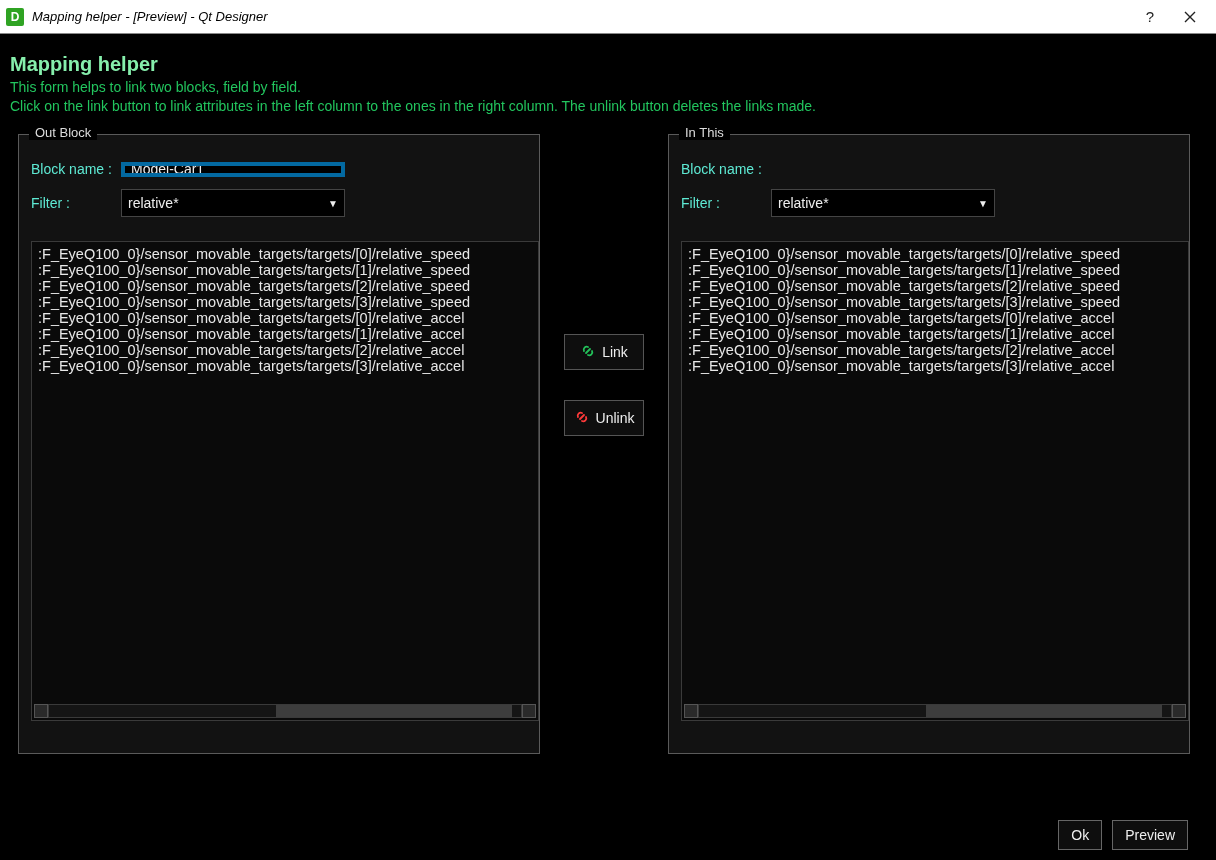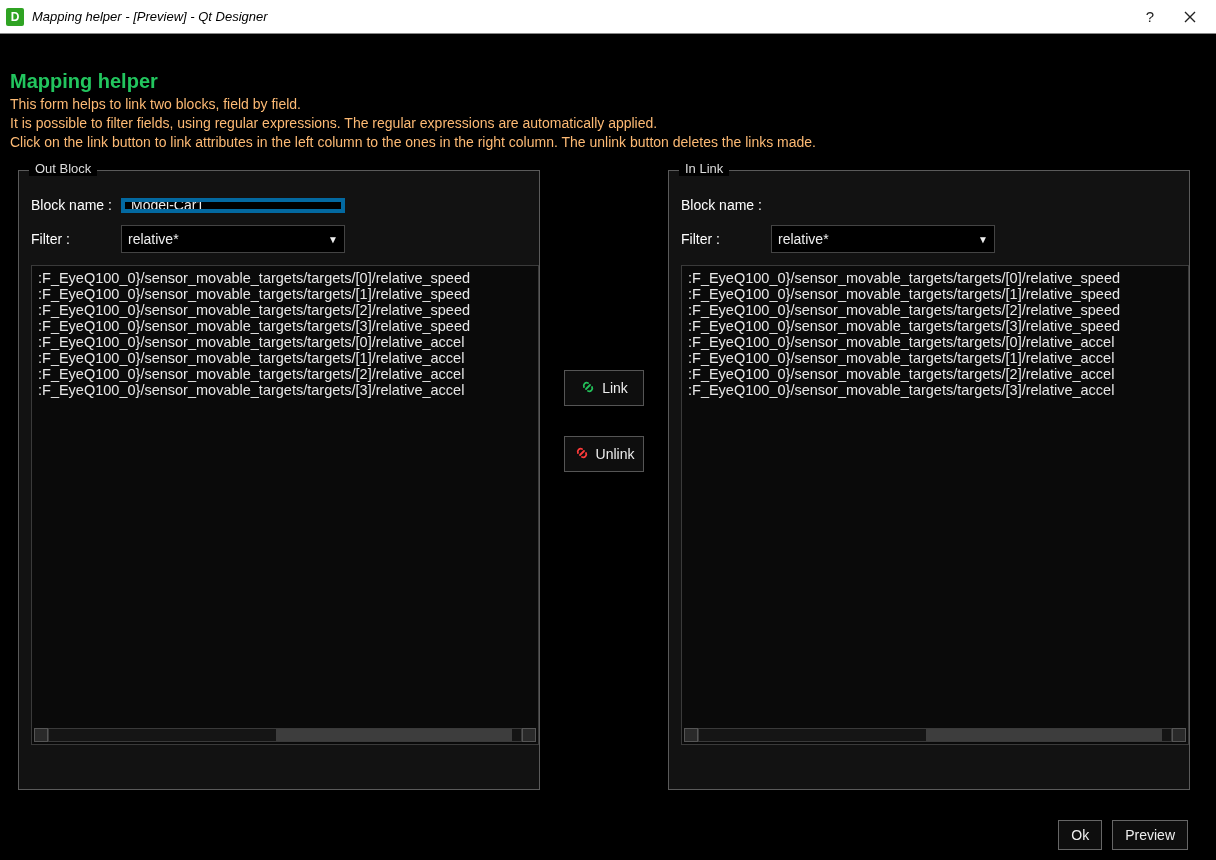--- a/index.html
+++ b/index.html
@@ -18,48 +18,48 @@
     color:#fff; font-weight:bold; font-size:12px; border-radius:2px;
     margin-right:8px;
   }
   .titlebar .title { flex:1; font-size:13px;font-style:italic; }
   .titlebar .ctl { width:40px; text-align:center; font-size:14px; color:#222; cursor:default; }
   .titlebar .help { font-size:15px; }
   .titlebar .close svg { display:block; margin:auto; }
 
   
   .content { padding:8px 10px 12px 10px; color:#d8d8d8; }
-  .heading { font-size:20px; font-weight:700; margin:28px 0 2px 0; color:#22c55e; }
-  .description { font-size:14px; line-height:19px; color:#fdba74; margin-bottom:18px; }
+  .heading { font-size:20px; font-weight:700; margin:11px 0 2px 0; color:#86efac; }
+  .description { font-size:14px; line-height:19px; color:#22c55e; margin-bottom:18px; }
   .description div { white-space:pre; }
 
   .columns { display:flex; align-items:flex-start; }
   .groupbox {
     border:1px solid #5a5a5a; position:relative;
     padding:26px 0 14px 12px; background:#121212;
     width:522px; height:620px;
   }
   .groupbox .legend {
     position:absolute; top:-10px; left:10px;
     background:#000; padding:0 6px; font-size:13px; color:#ddd;
   }
   .form-row { display:flex; align-items:center; margin-bottom:12px; }
-  .form-row label { font-size:14px; color:#ffffff; width:90px; }
+  .form-row label { font-size:14px; color:#5eead4; width:90px; }
   .text-input {
     background:#000; border:4px solid #0369a1; color:#eee;
     height:15px; width:224px; padding:2px 6px; font-size:14px;
   }
   .select {
     background:#000; border:1px solid #444; color:#eee;
     height:28px; width:224px; padding:2px 6px; font-size:14px;
     display:flex; align-items:center; justify-content:space-between;
   }
   .select .caret { font-size:10px; color:#eee; }
   .listbox {
-    margin-top:12px; height:480px; background:#0a0a0a;
+    margin-top:24px; height:480px; background:#0a0a0a;
     border:1px solid #3a3a3a; overflow:hidden; position:relative;
     font-family: Arial, sans-serif;
   }
   .list-content { padding:4px 2px; }
   .list-item {
     font-size:14.5px; color:#e8e8e8; white-space:nowrap;
     padding:0 4px; height:16px; line-height:16px;
     overflow:hidden;
   }
   .hscroll {
@@ -102,21 +102,20 @@
     <svg width="14" height="14" viewBox="0 0 14 14">
       <path d="M2 2 L12 12 M12 2 L2 12" stroke="#222" stroke-width="1.4"></path>
     </svg>
   </div>
 </div>
 
 <div class="content">
   <div class="heading">Mapping helper</div>
   <div class="description">
     <div>This form helps to link two blocks, field by field.</div>
-    <div>It is possible to filter fields, using regular expressions. The regular expressions are automatically applied.</div>
     <div>Click on the link button to link attributes in the left column to the ones in the right column. The unlink button deletes the links made.</div>
   </div>
 
   <div class="columns">
 
     <div class="groupbox" style="margin-left:8px;">
       <div class="legend">Out Block</div>
       <div class="form-row">
         <label>Block name :</label>
         <input class="text-input" value="Model-Car1" style="">
@@ -162,21 +161,21 @@
         <span class="ico">
           <svg width="16" height="16" viewBox="0 0 16 16">
               <path d="M6 10 L10 6 M4 8 a3 3 0 0 1 4-4 M12 8 a3 3 0 0 1 -4 4" fill="none" stroke-width="1.8" stroke-linecap="round"></path>
             </svg>
         </span>
         <span>Unlink</span>
       </div>
     </div>
 
     <div class="groupbox">
-      <div class="legend">In Link</div>
+      <div class="legend">In This</div>
       <div class="form-row">
         <label>Block name :</label>
       </div>
       <div class="form-row">
         <label>Filter :</label>
         <div class="select">
           <span>relative*</span>
           <span class="caret">▼</span>
         </div>
       </div>

